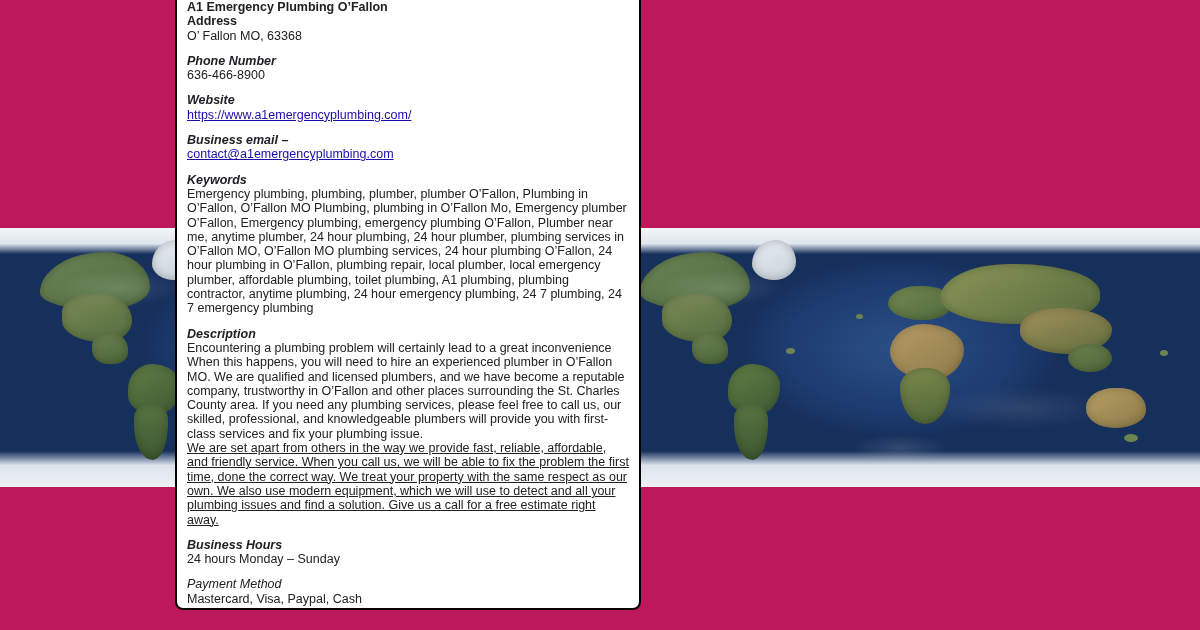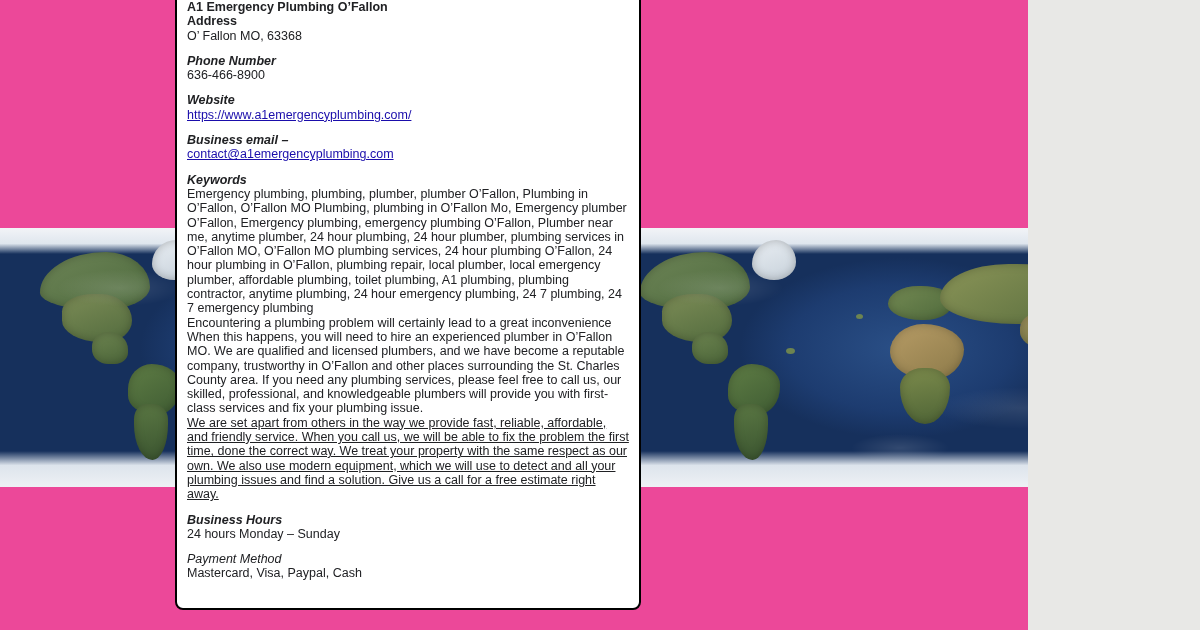--- a/index.html
+++ b/index.html
@@ -7,23 +7,23 @@
     padding: 0;
     width: 1200px;
     height: 630px;
     overflow: hidden;
     background: #e8e8e6;
     font-family: "Liberation Sans", sans-serif;
   }
 
   #stage {
     position: relative;
-    width: 1028px;
+    width: 1200px;
     height: 630px;
-    background: #ec4899;
+    background: #be185d;
     overflow: hidden;
   }
 
   
   .map-band {
     position: absolute;
     left: 0;
     top: 228px;
     width: 1200px;
     height: 259px;
@@ -228,20 +228,21 @@
     </div>
 
     <div class="block bold">Business email –</div>
     <div class="line">
       <a class="link mail" href="#">contact@a1emergencyplumbing.com</a>
     </div>
 
     <div class="block bold">Keywords</div>
     <div class="line">Emergency plumbing, plumbing, plumber, plumber O’Fallon, Plumbing in O’Fallon, O’Fallon MO Plumbing, plumbing in O’Fallon Mo, Emergency plumber O’Fallon, Emergency plumbing, emergency plumbing O’Fallon, Plumber near me, anytime plumber, 24 hour plumbing, 24 hour plumber, plumbing services in O’Fallon MO, O’Fallon MO plumbing services, 24 hour plumbing O’Fallon, 24 hour plumbing in O’Fallon, plumbing repair, local plumber, local emergency plumber, affordable plumbing, toilet plumbing, A1 plumbing, plumbing contractor, anytime plumbing, 24 hour emergency plumbing, 24 7 plumbing, 24 7 emergency plumbing</div>
 
+    <div class="block bold">Description</div>
     <div class="line para">Encountering a plumbing problem will certainly lead to a great inconvenience When this happens, you will need to hire an experienced plumber in O’Fallon MO. We are qualified and licensed plumbers, and we have become a reputable company, trustworthy in O’Fallon and other places surrounding the St. Charles County area. If you need any plumbing services, please feel free to call us, our skilled, professional, and knowledgeable plumbers will provide you with first-class services and fix your plumbing issue.</div>
     <div class="line para">We are set apart from others in the way we provide fast, reliable, affordable, and friendly service. When you call us, we will be able to fix the problem the first time, done the correct way. We treat your property with the same respect as our own. We also use modern equipment, which we will use to detect and all your plumbing issues and find a solution. Give us a call for a free estimate right away.</div>
 
     <div class="block bold">Business Hours</div>
     <div class="line">24 hours Monday – Sunday</div>
 
     <div class="block">Payment Method</div>
     <div class="line">Mastercard, Visa, Paypal, Cash</div>
 
   </div>

